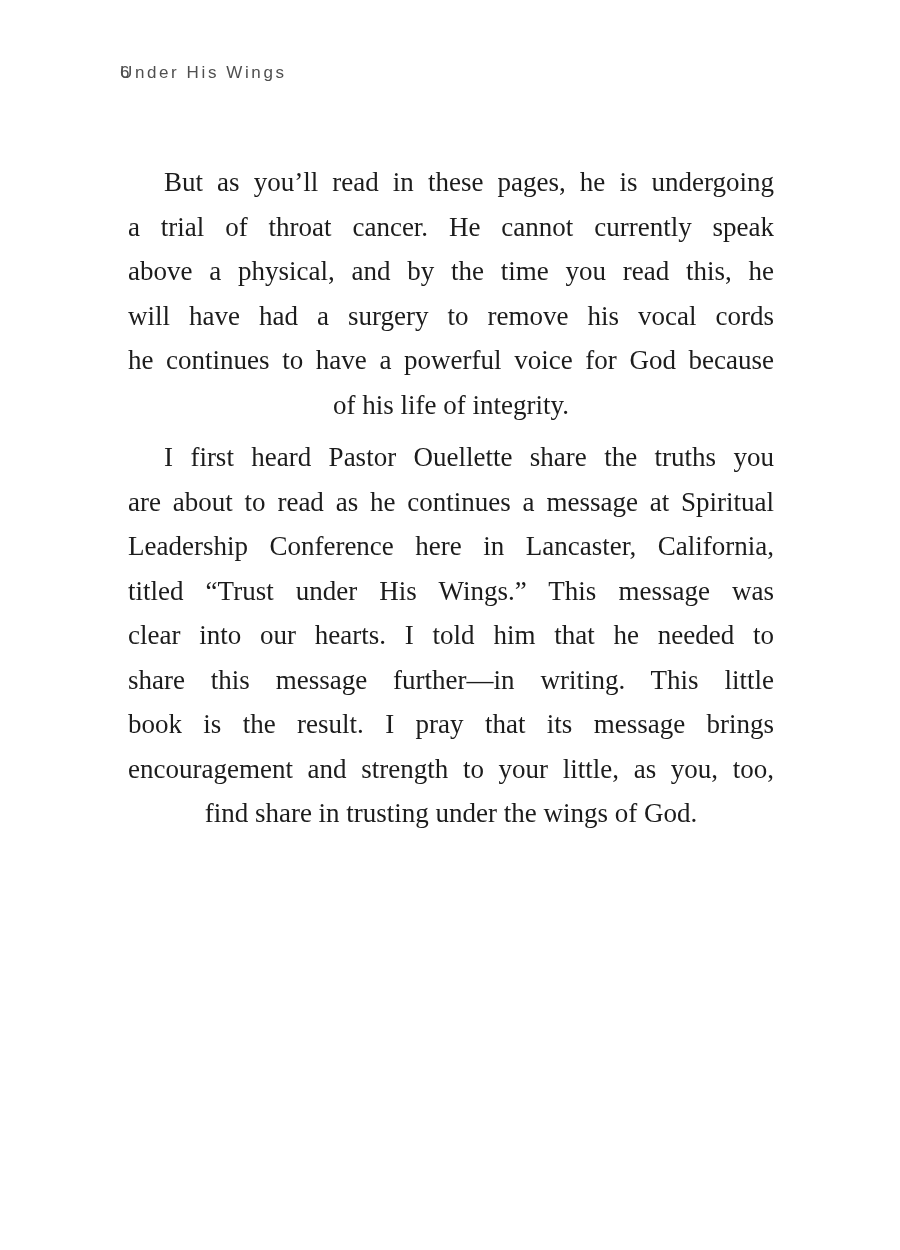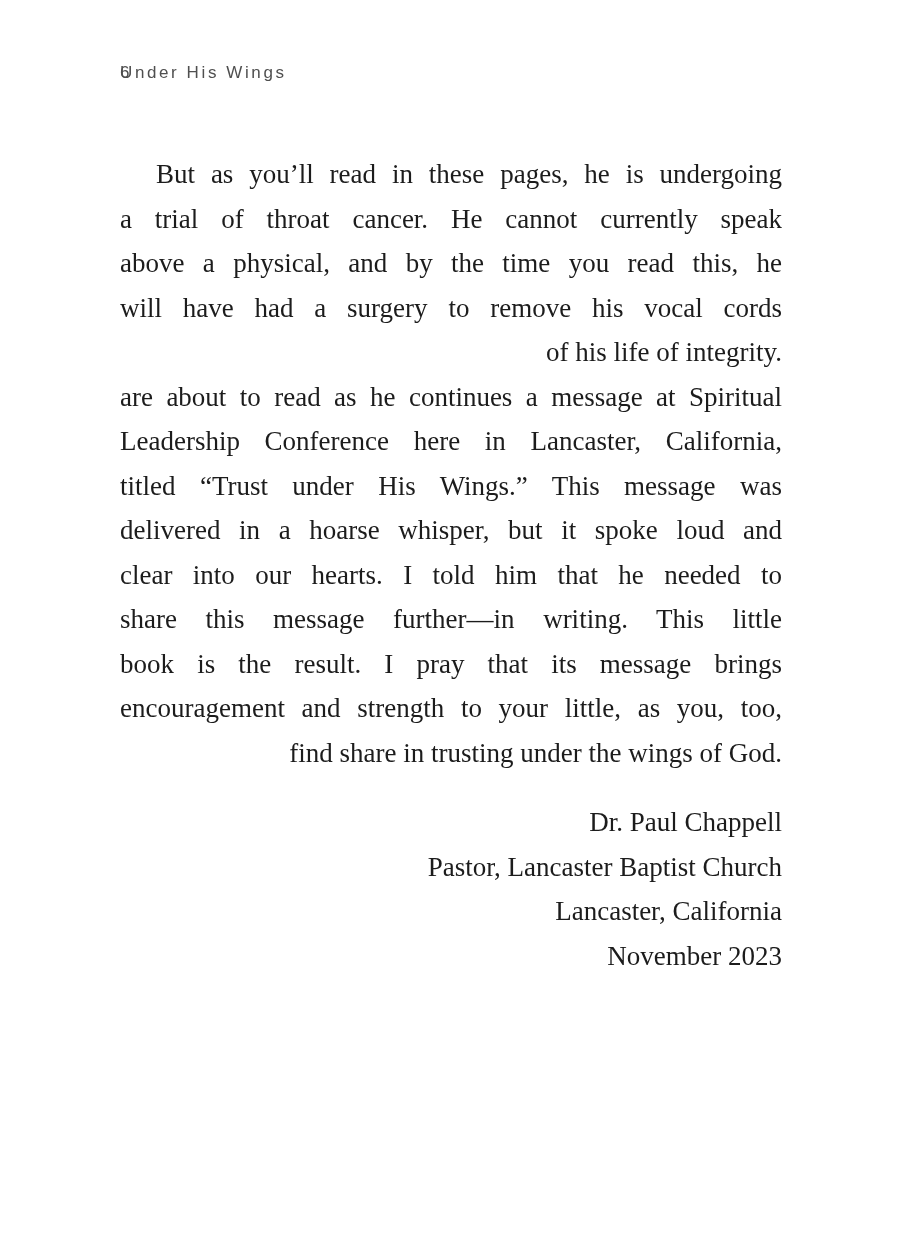--- a/index.html
+++ b/index.html
@@ -29,22 +29,22 @@
     letter-spacing: 2.6px;
   }
   .body-text {
     position: absolute;
     top: 152px; left: 120px;
     width: 662px;
     font-size: 27px;
     line-height: 44.5px;
     color: #1c1c1c;
   }
-  .para { margin: 0; }
-  .line { text-align: right; }
+  .para { margin: 8px; }
+  .line { text-align: center; }
   .line.just { text-align: justify; text-align-last: justify; }
   .line.indent { text-indent: 36px; }
   .signature {
     margin-top: 25px;
     font-size: 27px;
     line-height: 44.5px;
     color: #1c1c1c;
   }
 </style>
 </head>
@@ -55,33 +55,28 @@
   <span class="running-title">Under His Wings</span>
 </div>
 
 <div class="body-text">
   <div id="paragraphs">
       <div class="para">
         <div class="line just indent">But as you’ll read in these pages, he is undergoing</div>
         <div class="line just">a trial of throat cancer. He cannot currently speak</div>
         <div class="line just">above a physical, and by the time you read this, he</div>
         <div class="line just">will have had a surgery to remove his vocal cords</div>
+        <div class="line just">he continues to have a powerful voice for God because</div>
         <div class="line">of his life of integrity.</div>
       </div>
       <div class="para">
+        <div class="line just indent">I first heard Pastor Ouellette share the truths you</div>
         <div class="line just">are about to read as he continues a message at Spiritual</div>
         <div class="line just">Leadership Conference here in Lancaster, California,</div>
         <div class="line just">titled “Trust under His Wings.” This message was</div>
-        <div class="line just">delivered in a hoarse whisper, but it spoke loud and</div>
         <div class="line just">clear into our hearts. I told him that he needed to</div>
         <div class="line just">share this message further—in writing. This little</div>
         <div class="line just">book is the result. I pray that its message brings</div>
         <div class="line just">encouragement and strength to your little, as you, too,</div>
         <div class="line">find share in trusting under the wings of God.</div>
       </div>
     </div>
-  <div class="signature" id="signature">
-      <div class="line">Dr. Paul Chappell</div>
-      <div class="line">Pastor, Lancaster Baptist Church</div>
-      <div class="line">Lancaster, California</div>
-      <div class="line">November 2023</div>
-    </div>
 </div>
 
 </body></html>

